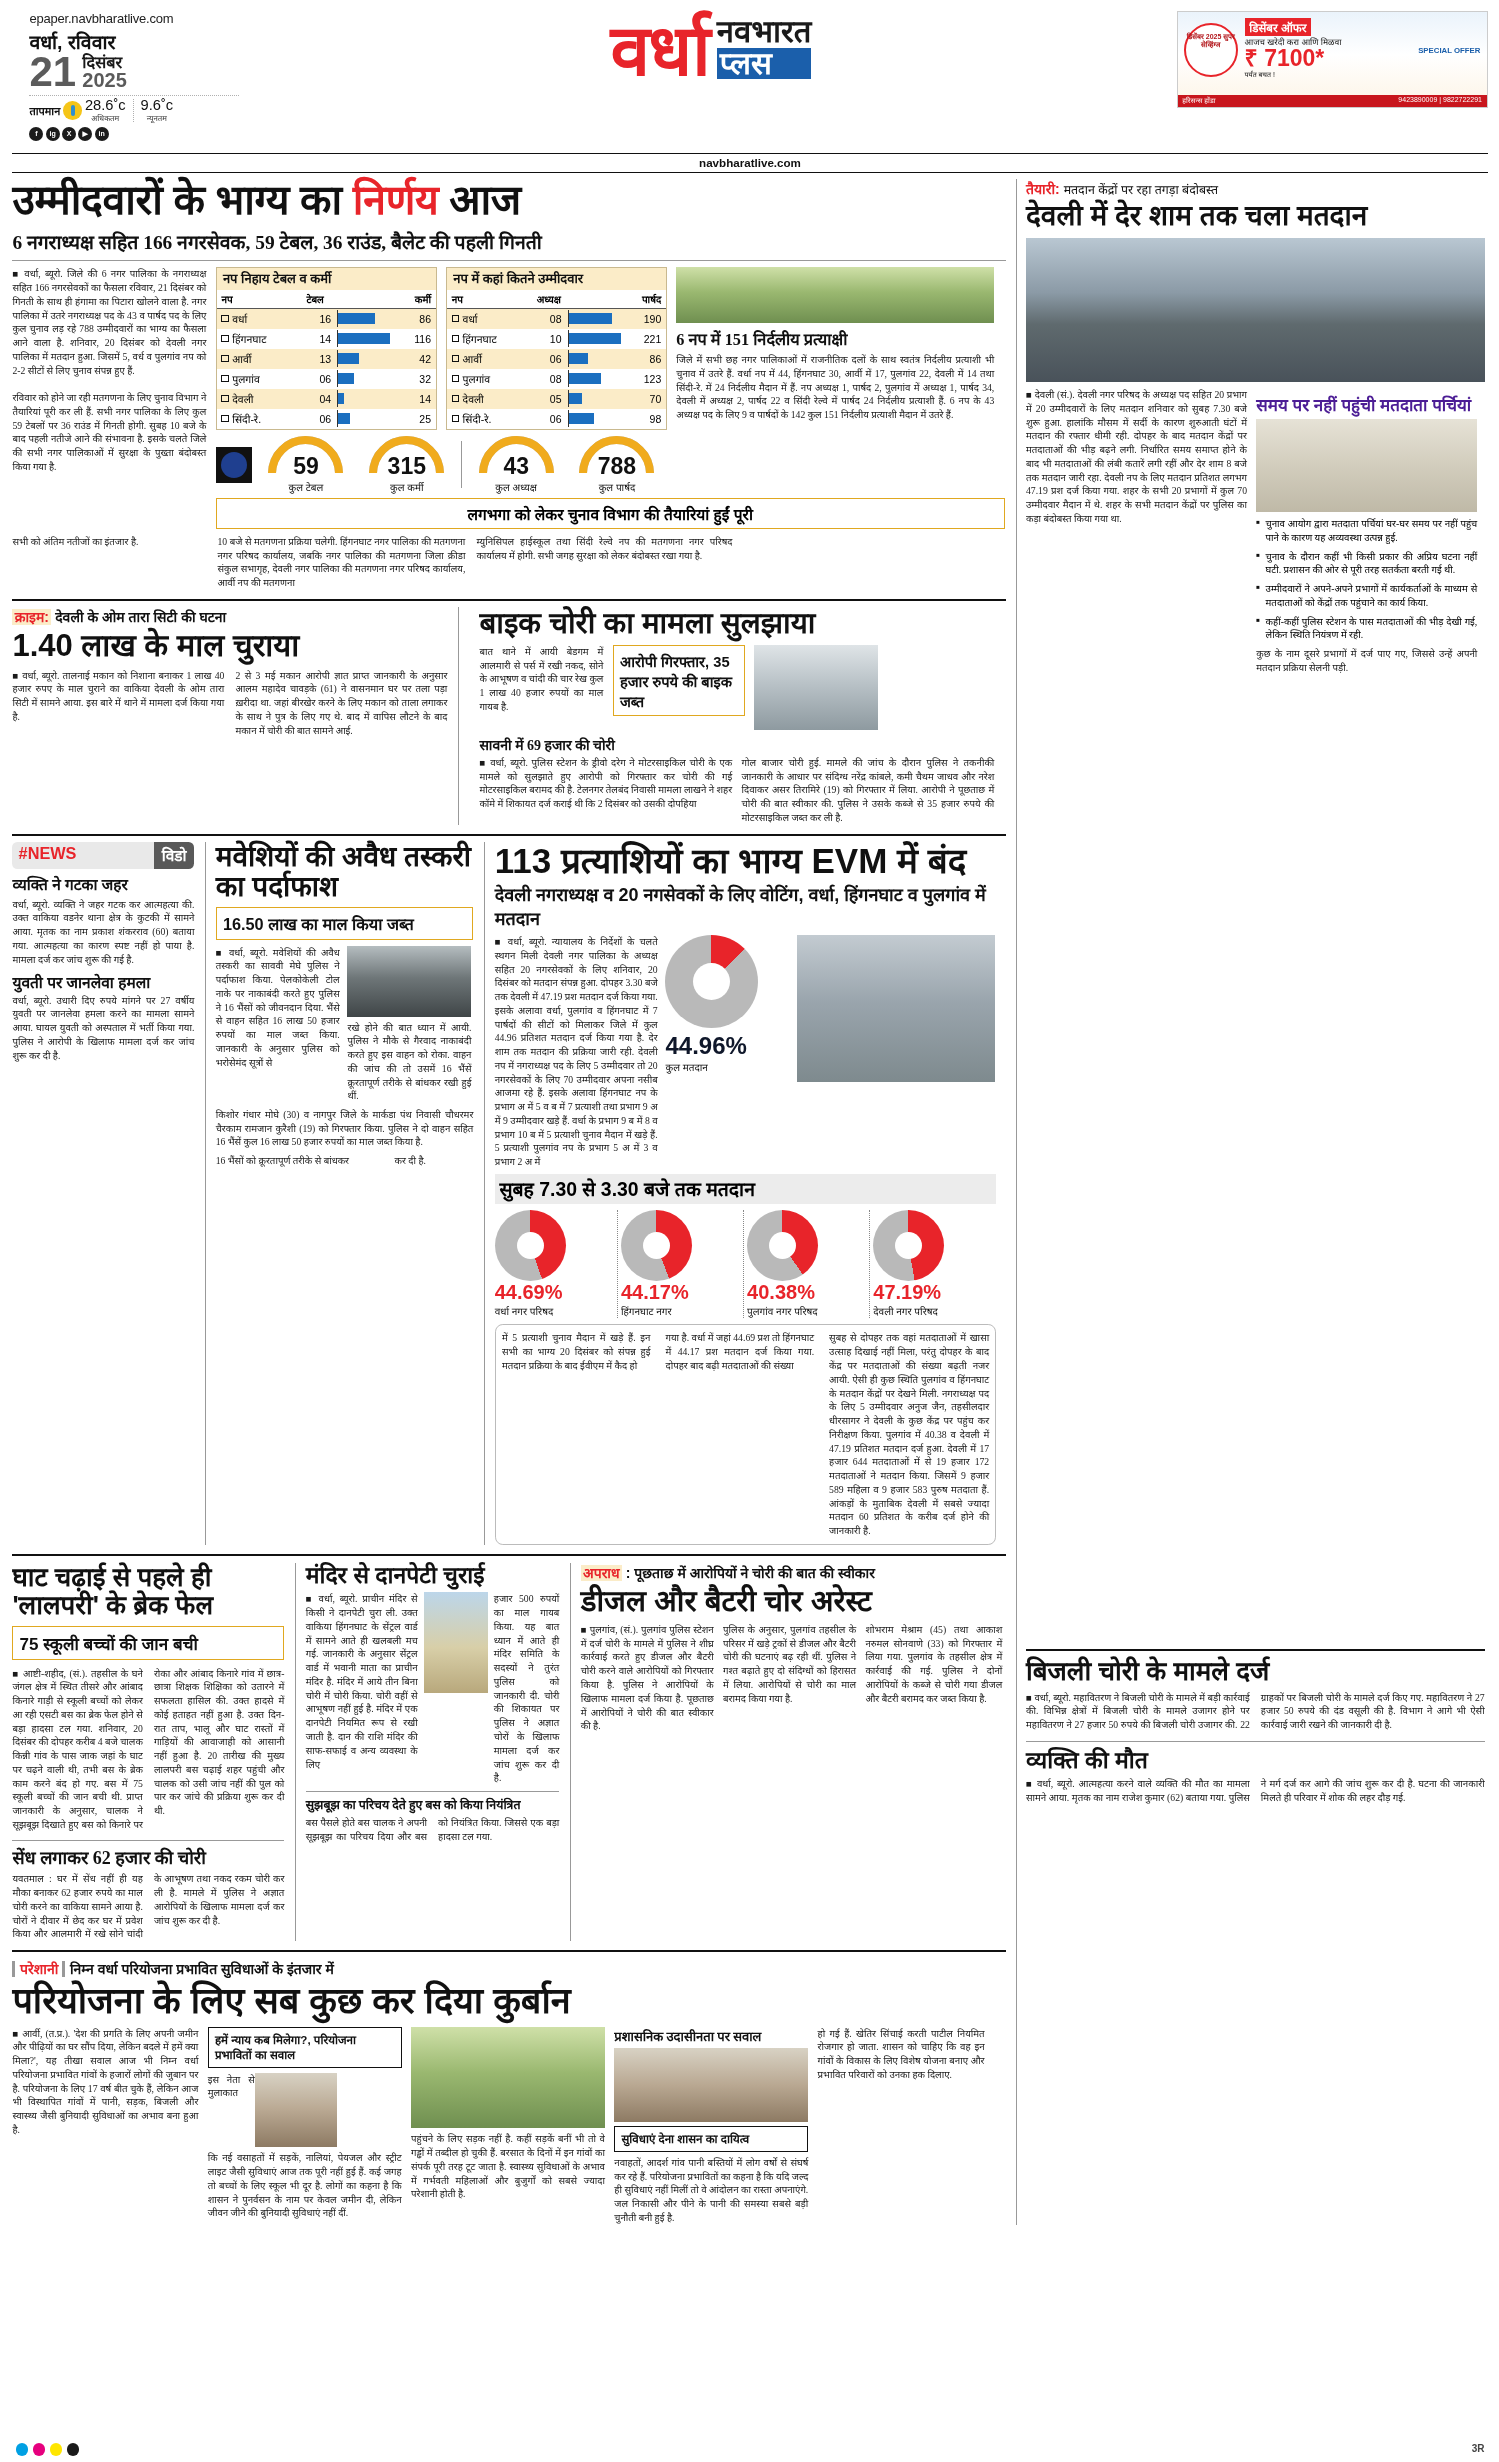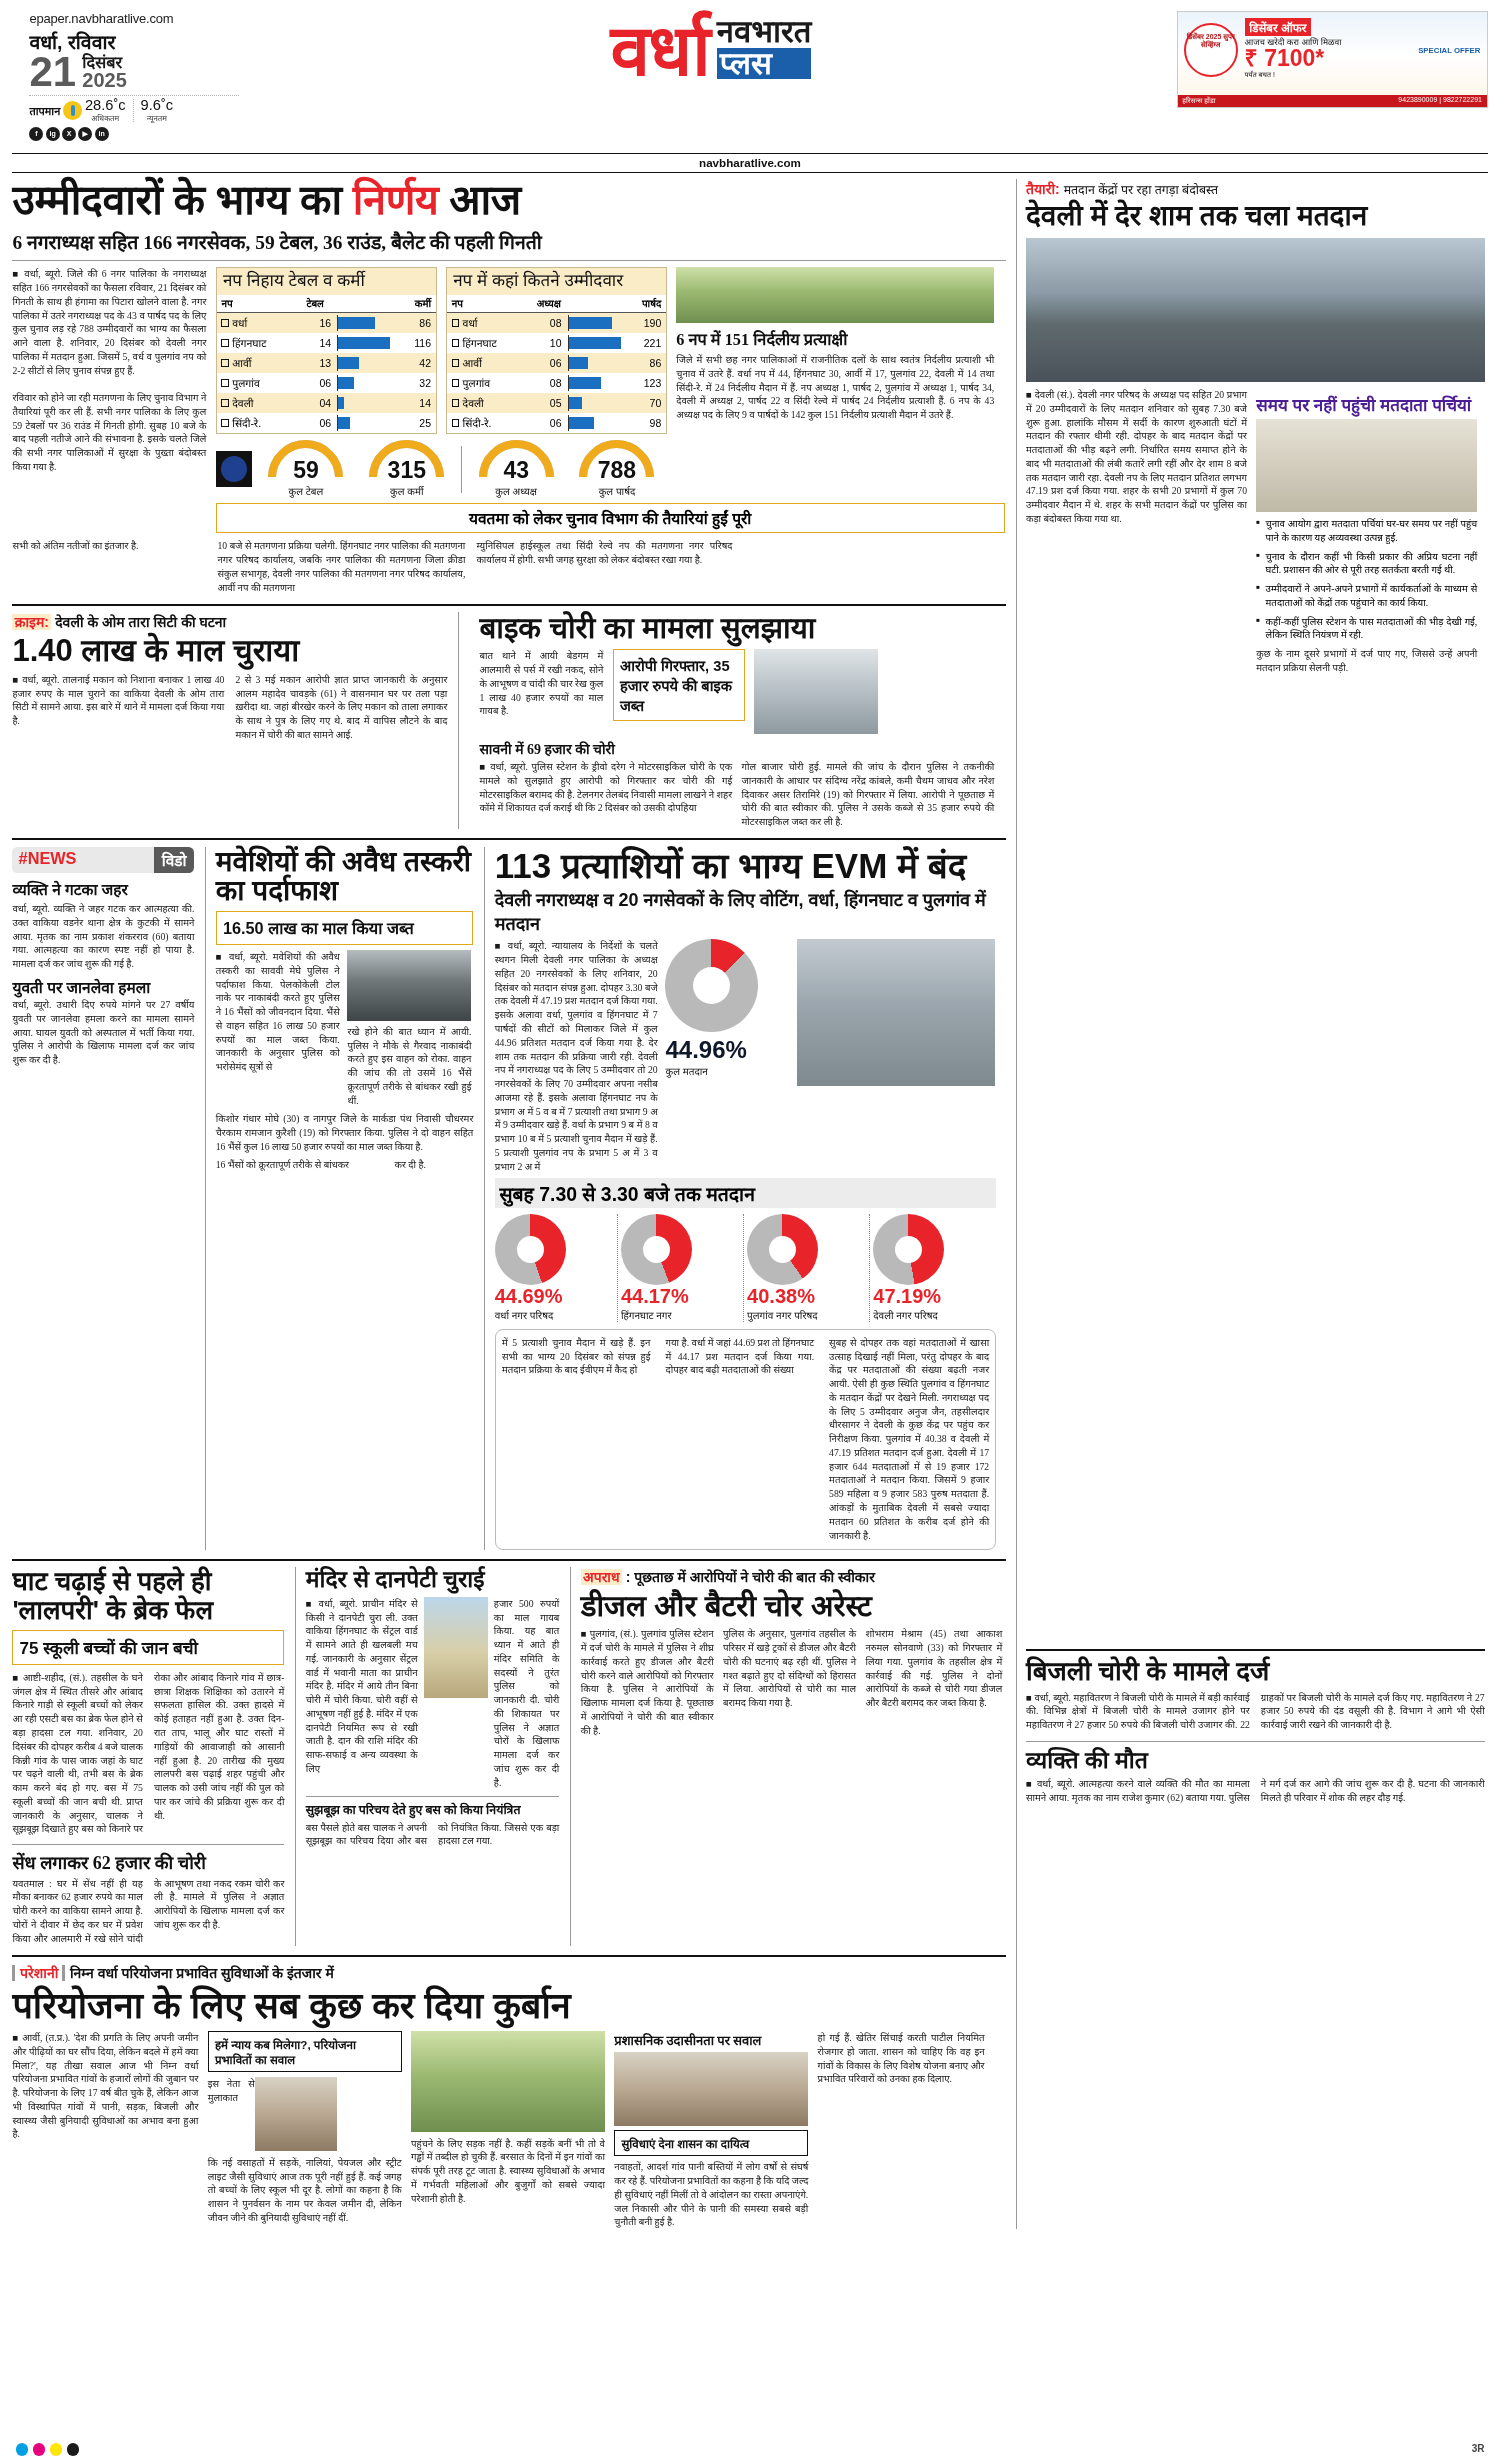--- a/index.html
+++ b/index.html
@@ -75,22 +75,22 @@
   .lead-head .hl-red { color:#e8242a; }
   .lead-sub { font-size:19.4px; margin-top:6.2px; padding-bottom:4.7px; border-bottom:0.8px solid #999; }
 
   .lead-body { display:flex; gap:9.3px; margin-top:6.2px; }
   .lead-col1 { width:194px; }
   .infobox { width:789px; }
 
   
   .tbl-pair { display:flex; gap:9.3px; }
   .tbl-card { width:221px; border:0.8px solid #c9b98f; }
-  .tbl-title { background:#fbecc8; font-family:"Liberation Sans",sans-serif; font-weight:normal;
-               font-size:17px; color:#111; padding:3.9px 6.2px; line-height:1.1; }
+  .tbl-title { background:#fbecc8; font-family:"Liberation Sans",sans-serif; font-weight:bold;
+               font-size:13px; color:#111; padding:3.9px 6.2px; line-height:1.1; }
   .tbl-head { display:flex; font-family:"Liberation Sans",sans-serif; font-size:10px;
               font-weight:bold; border-bottom:0.8px solid #555; padding:1.6px 4.7px; }
   .tbl-row { display:flex; align-items:center; font-family:"Liberation Sans",sans-serif;
              font-size:10.5px; padding:1.6px 4.7px; height:20px; }
   .tbl-row:nth-child(odd) { background:#fbecc8; }
   .c-name { width:85px; display:flex; align-items:center; gap:3.1px; }
   .c-name em { font-style:normal; width:7.8px;height:7.8px;border:1.2px solid #111; display:inline-block; }
   .c-num  { width:31px; text-align:right; padding-right:6.2px; }
   .c-bar  { flex:1; border-left:1.2px solid #333; padding-left:0; height:100%; display:flex; align-items:center; }
   .c-bar i { display:block; height:11.6px; background:#1b6fc0; }
@@ -430,21 +430,21 @@
               <div class="arc"></div>
               <div class="g-num">43</div>
               <div class="g-lab">कुल अध्यक्ष</div>
             </div>
             <div class="gauge">
               <div class="arc"></div>
               <div class="g-num">788</div>
               <div class="g-lab">कुल पार्षद</div>
             </div>
           </div>
-          <div class="gold-bar">यवतमा को लेकर चुनाव विभाग की तैयारियां हुईं पूरी</div>
+          <div class="gold-bar">लगभगा को लेकर चुनाव विभाग की तैयारियां हुईं पूरी</div>
         </div>
       </div>
 
       <div style="display:flex;gap:11px;margin-top:6.2px">
         <div style="width:194px" class="body-txt">सभी को अंतिम नतीजों का इंतजार है.</div>
         <div style="width:248px" class="body-txt">10 बजे से मतगणना प्रक्रिया चलेगी. हिंगनघाट नगर पालिका की मतगणना नगर परिषद कार्यालय, जबकि नगर पालिका की मतगणना जिला क्रीडा संकुल सभागृह, देवली नगर पालिका की मतगणना नगर परिषद कार्यालय, आर्वी नप की मतगणना</div>
         <div style="width:256px" class="body-txt">म्युनिसिपल हाईस्कूल तथा सिंदी रेल्वे नप की मतगणना नगर परिषद कार्यालय में होगी. सभी जगह सुरक्षा को लेकर बंदोबस्त रखा गया है.</div>
       </div>
 
       <div class="sec" style="display:flex;gap:11px">

